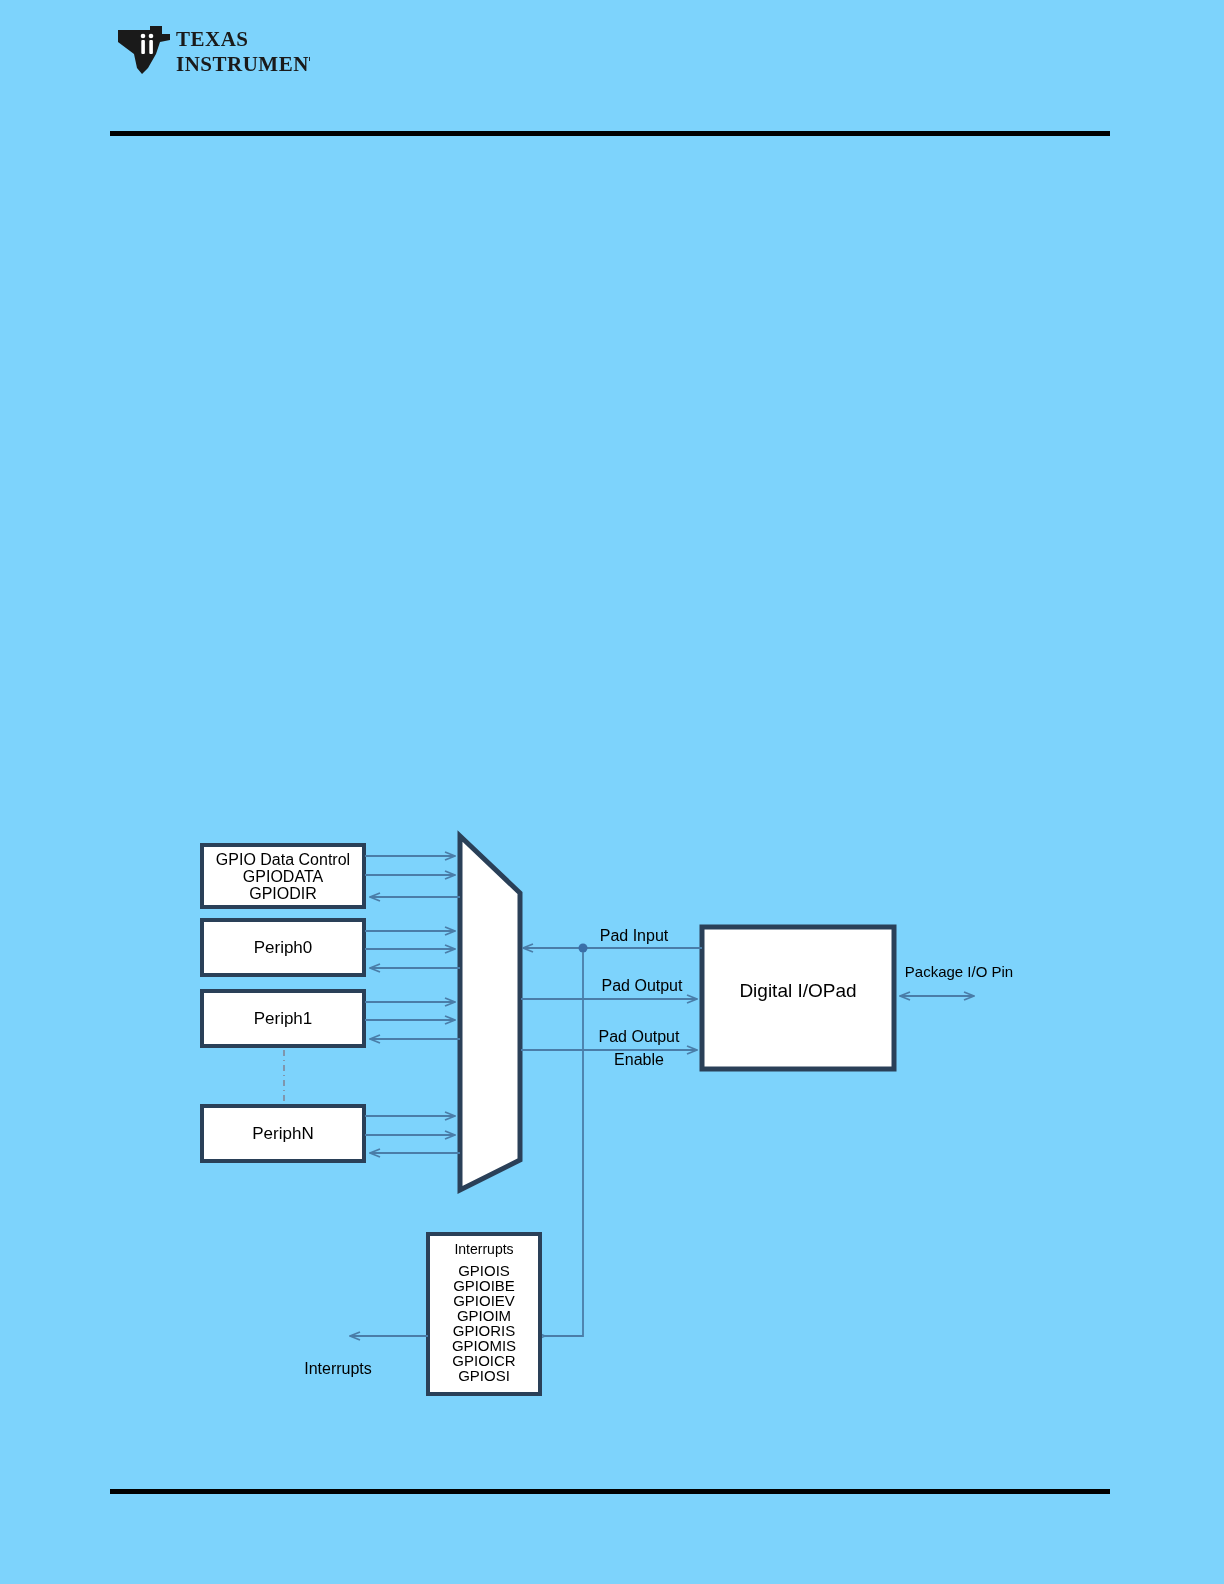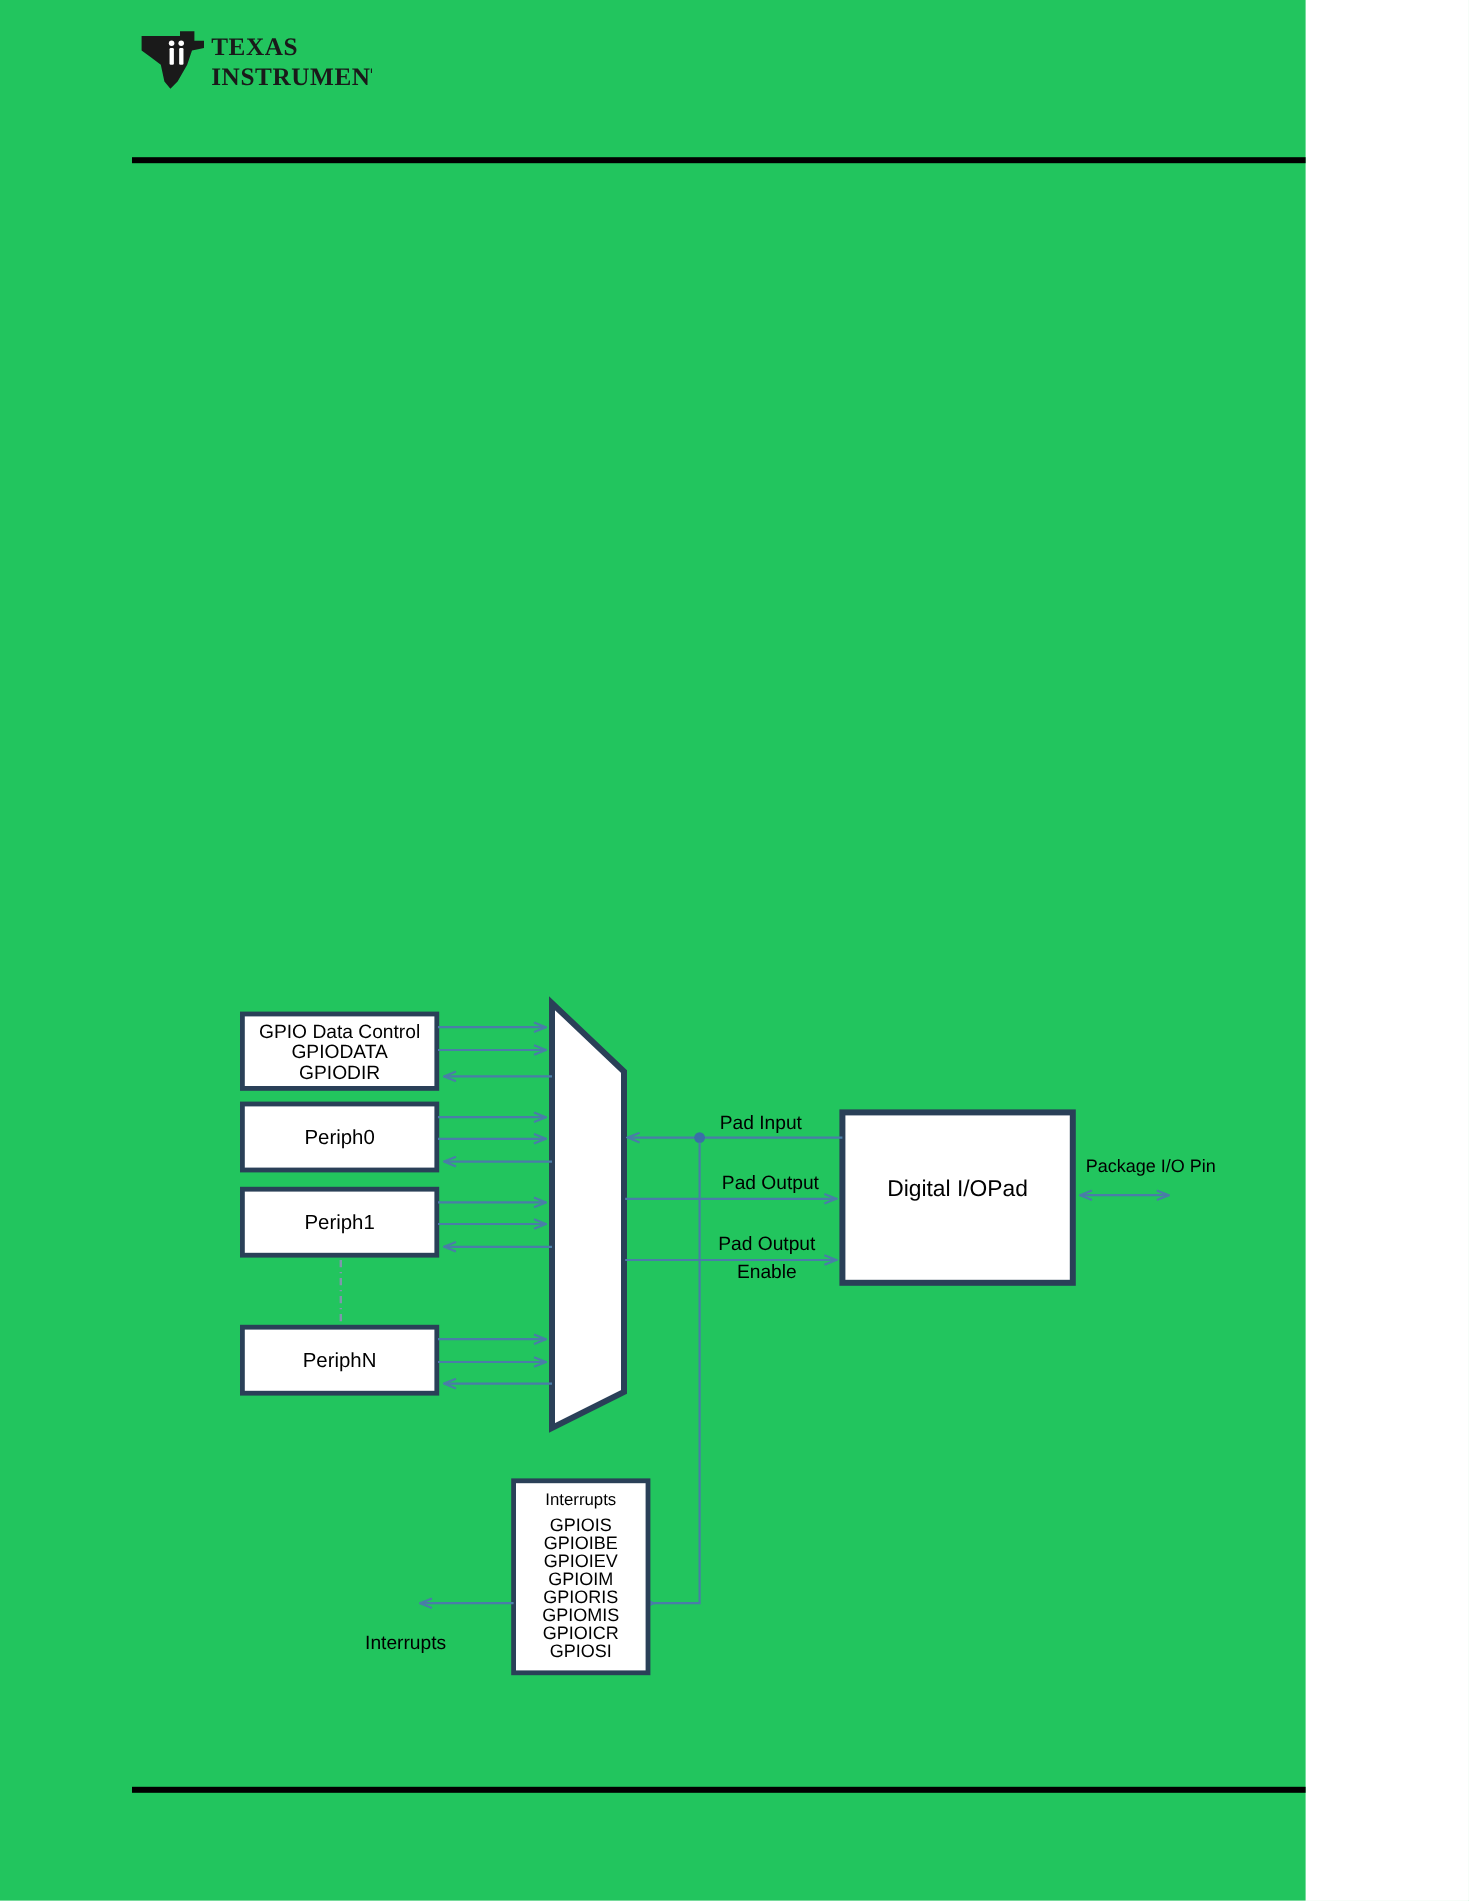--- a/index.html
+++ b/index.html
@@ -6,23 +6,23 @@
     margin: 0;
     padding: 0;
     background: #ffffff;
   }
   body {
     font-family: "Liberation Sans", sans-serif;
     color: #000000;
   }
   #page {
     position: relative;
-    width: 1088px;
+    width: 1224px;
     height: 1584px;
-    background: #22c55e;
+    background: #7dd3fc;
     overflow: hidden;
     text-align: center;
   }
 
   
   #ti-logo {
     position: absolute;
     left: 110px;
     top: 24px;
     width: 200px;

